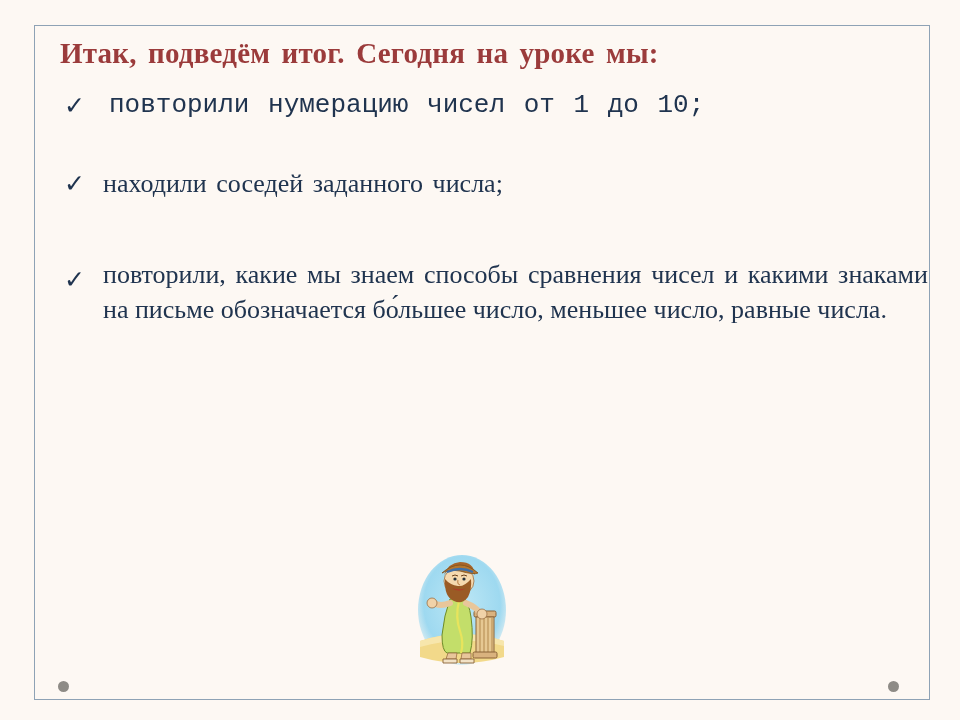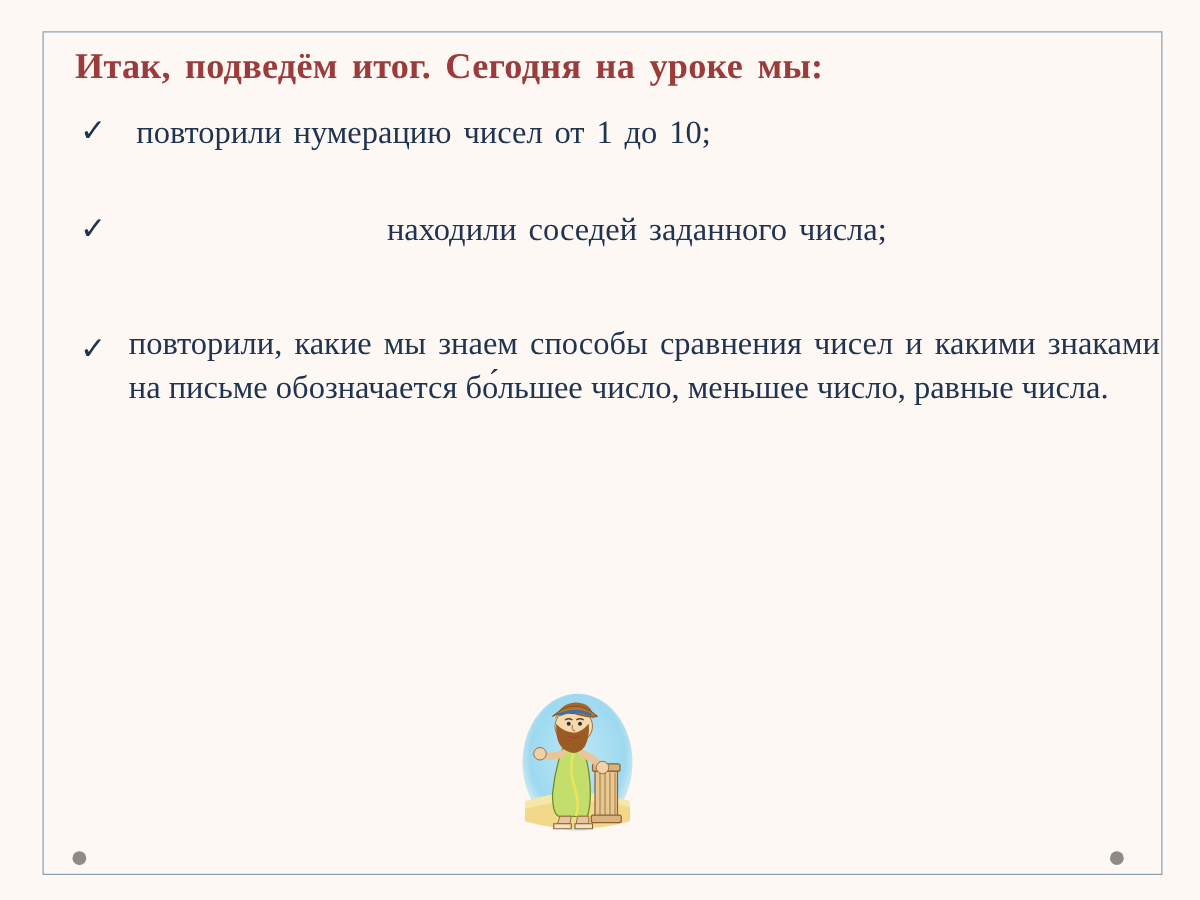--- a/index.html
+++ b/index.html
@@ -80,24 +80,24 @@
     line-height: 35px;
     text-align: left;
   }
 
   .bullet .txt {
     display: block;
   }
 
   
   #bullet-1 { margin-top: 16px; }
-  #bullet-1 .txt { word-spacing: 3px; padding-left: 6px; }
+  #bullet-1 .txt { word-spacing: 3px; padding-left: 6px; font-family: Liberation Mono, monospace; }
 
   #bullet-2 { margin-top: 43px; }
-  #bullet-2 .txt { word-spacing: 3px; text-align: center; }
+  #bullet-2 .txt { word-spacing: 3px; }
 
   #bullet-3 { margin-top: 56px; }
   #bullet-3 .txt {
     text-align: justify;
     text-align-last: left;
     width: 825px;
     line-height: 35px;
   }
   #bullet-3 .check { line-height: 45px; }
 

